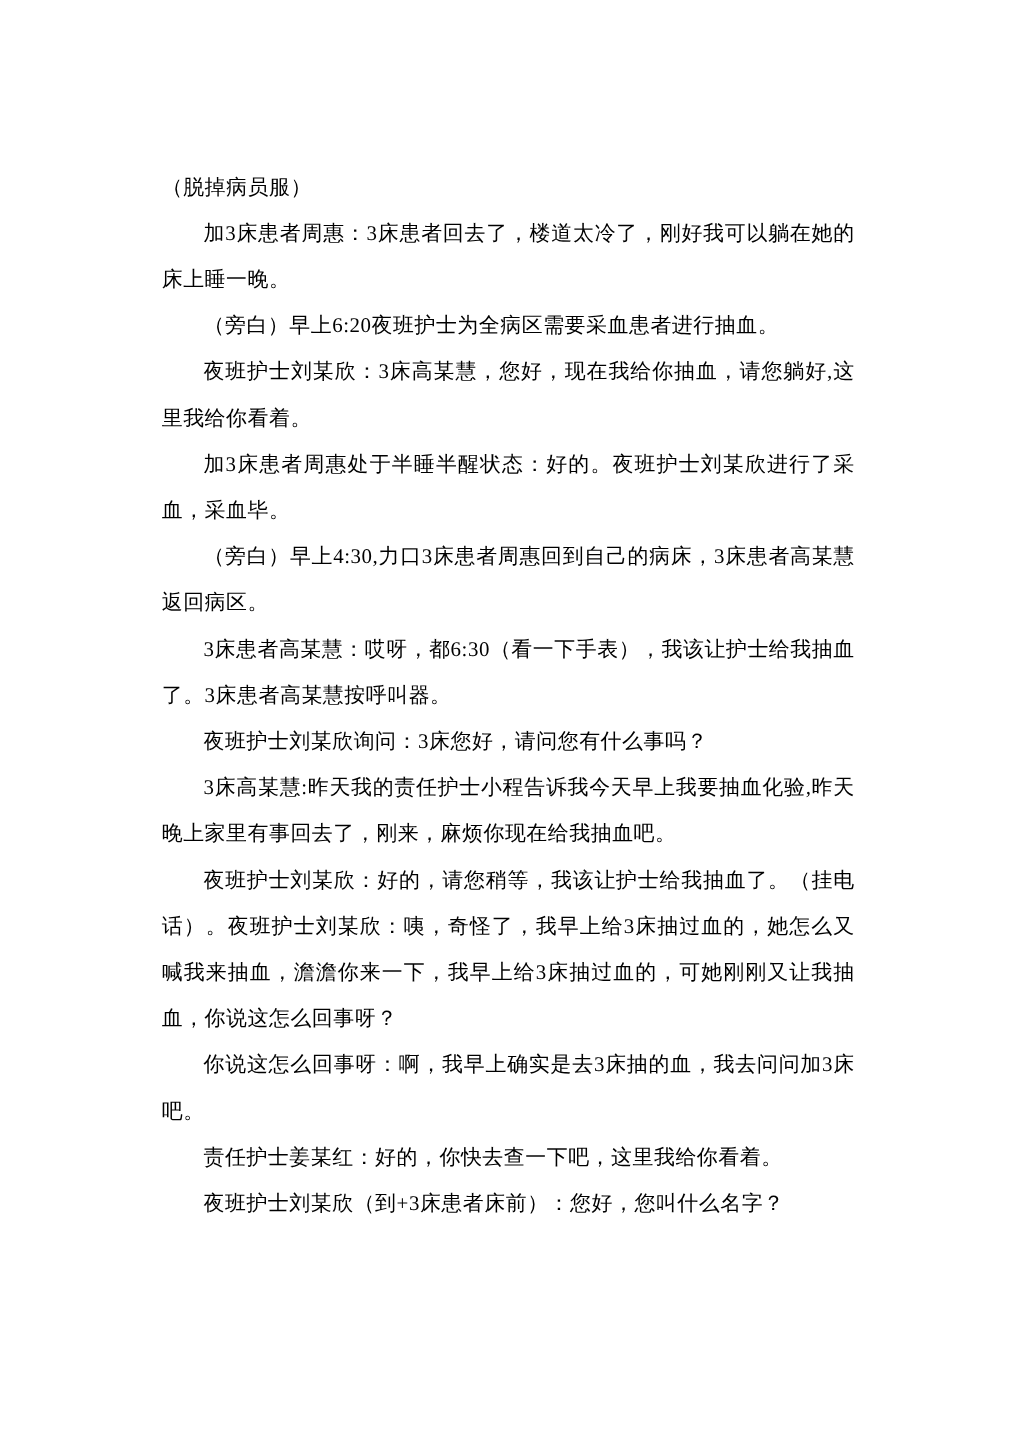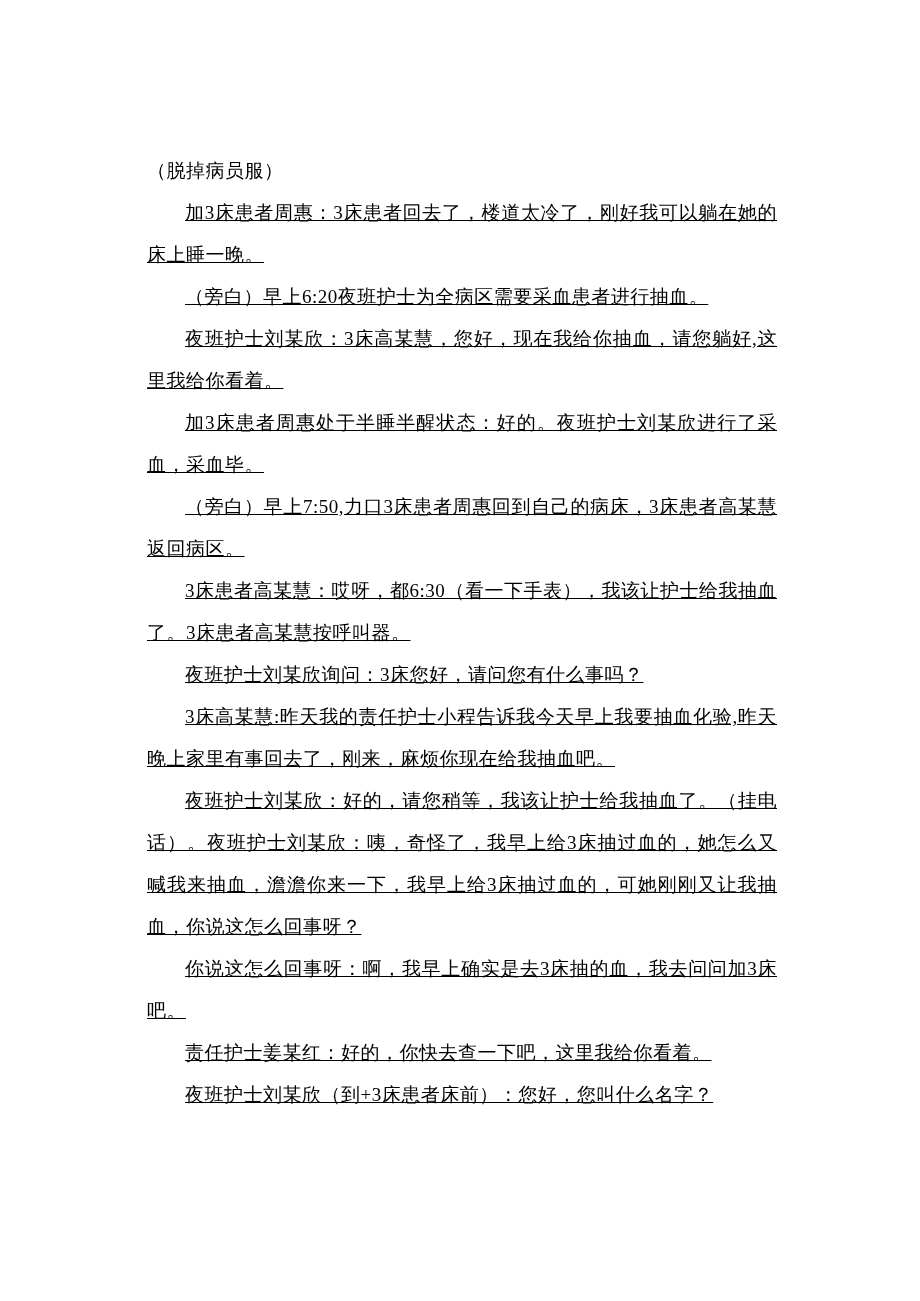--- a/index.html
+++ b/index.html
@@ -23,34 +23,33 @@
     color: #000000;
     text-align: justify;
     letter-spacing: 0.5px;
   }
   .doc p {
     margin: 0;
     padding: 0;
   }
   .doc p.indent {
     text-indent: 2em;
-    text-decoration: underline;
   }
 </style>
 </head>
 <body style="background: rgb(255, 255, 255);">
 
 <div class="page">
   <div class="doc" id="doc-body" style="color: rgb(0, 0, 0);">
       <p>（脱掉病员服）</p>
       <p class="indent">加3床患者周惠：3床患者回去了，楼道太冷了，刚好我可以躺在她的床上睡一晚。</p>
       <p class="indent">（旁白）早上6:20夜班护士为全病区需要采血患者进行抽血。</p>
       <p class="indent">夜班护士刘某欣：3床高某慧，您好，现在我给你抽血，请您躺好,这里我给你看着。</p>
       <p class="indent">加3床患者周惠处于半睡半醒状态：好的。夜班护士刘某欣进行了采血，采血毕。</p>
-      <p class="indent">（旁白）早上7:50,力口3床患者周惠回到自己的病床，3床患者高某慧返回病区。</p>
+      <p class="indent">（旁白）早上4:30,力口3床患者周惠回到自己的病床，3床患者高某慧返回病区。</p>
       <p class="indent">3床患者高某慧：哎呀，都6:30（看一下手表），我该让护士给我抽血了。3床患者高某慧按呼叫器。</p>
       <p class="indent">夜班护士刘某欣询问：3床您好，请问您有什么事吗？</p>
       <p class="indent">3床高某慧:昨天我的责任护士小程告诉我今天早上我要抽血化验,昨天晚上家里有事回去了，刚来，麻烦你现在给我抽血吧。</p>
       <p class="indent">夜班护士刘某欣：好的，请您稍等，我该让护士给我抽血了。（挂电话）。夜班护士刘某欣：咦，奇怪了，我早上给3床抽过血的，她怎么又喊我来抽血，澹澹你来一下，我早上给3床抽过血的，可她刚刚又让我抽血，你说这怎么回事呀？</p>
       <p class="indent">你说这怎么回事呀：啊，我早上确实是去3床抽的血，我去问问加3床吧。</p>
       <p class="indent">责任护士姜某红：好的，你快去查一下吧，这里我给你看着。</p>
       <p class="indent">夜班护士刘某欣（到+3床患者床前）：您好，您叫什么名字？</p>
     </div>
 </div>
 

